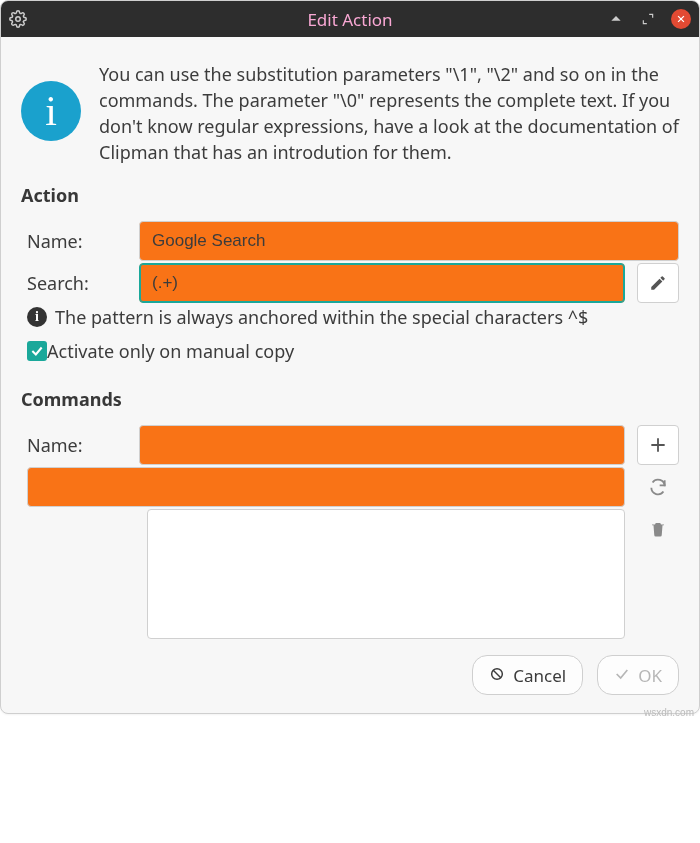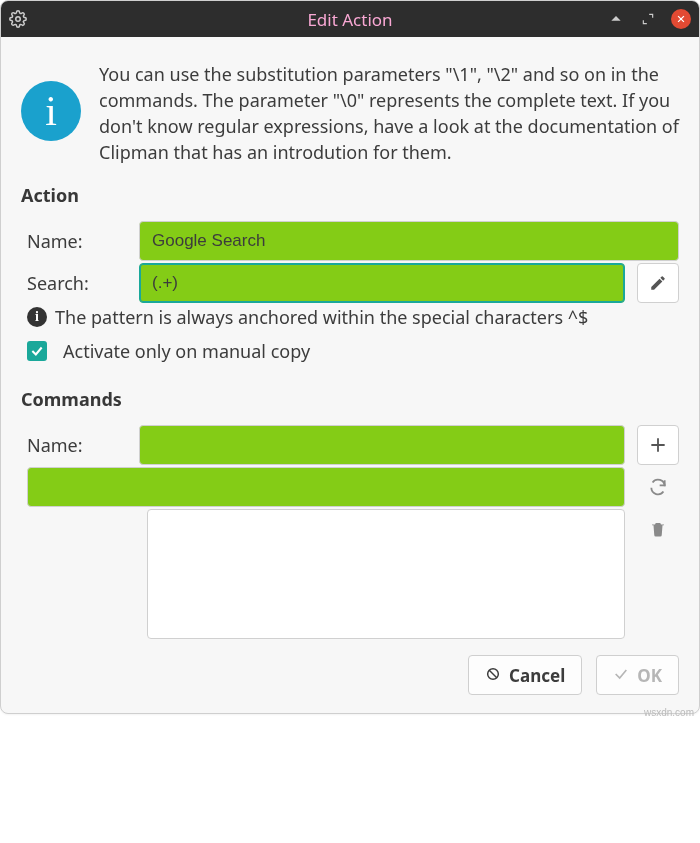--- a/index.html
+++ b/index.html
@@ -56,57 +56,57 @@
     font-size:42px; font-weight:400;
     flex-shrink:0;
     margin-top: 20px;
   }
   .intro-text { font-size:18px; line-height:1.45; color:#3c3c3c; }
   .section-title { font-weight:700; font-size:18px; color:#383838; margin: 8px 0 14px 0; }
   .field-row { display:flex; align-items:center; gap:12px; margin-bottom:2px; padding-left:6px;}
   .field-row label { width:100px; text-align:left; color:#3c3c3c; font-size:18px; }
   .txt {
     flex:1; height:40px; border:1px solid #d0d0d0; border-radius:4px;
-    background:#84cc16; padding:0 12px; font-size:17px; color:#3c3c3c;
+    background:#f97316; padding:0 12px; font-size:17px; color:#3c3c3c;
   }
   .txt.focused { border:1px solid #1aa89a; box-shadow: inset 0 0 0 1px #1aa89a; }
   .icon-btn {
     width:42px; height:40px; border:1px solid #d0d0d0; border-radius:4px;
     background:#fff; display:flex; align-items:center; justify-content:center;
     color:#555;
   }
   .icon-btn.flat { border-color:transparent; background:transparent; color:#8a8a8a; }
   .note { display:flex; align-items:center; gap:8px; font-size:18px; color:#3c3c3c; padding-left:6px; margin-bottom:10px;}
   .note .info-ico {
     width:20px; height:20px; border-radius:50%; background:#333; color:#fff;
     display:inline-flex; align-items:center; justify-content:center;
     font-family: Georgia, serif; font-size:14px; font-weight:bold;
   }
-  .check-row { display:flex; align-items:center; gap:16px; padding-left:6px; margin-bottom:24px; font-size:18px;}
+  .check-row { display:flex; align-items:center; gap:0; padding-left:6px; margin-bottom:24px; font-size:18px;}
   .chk {
     width:20px; height:20px; border-radius:3px; background:#1aa89a;
     display:inline-flex; align-items:center; justify-content:center; color:#fff;
   }
   .chk svg { width:14px; height:14px; }
   .cmd-label { width:120px; }
   .textarea {
     flex:1; height:130px; border:1px solid #d0d0d0; border-radius:4px;
     background:#fff; padding:8px 10px; font-size:16px; resize:none;
   }
   .cmd-side { display:flex; flex-direction:column; gap:0px; width:42px; }
   .cmd-block { display:flex; gap:12px; padding-left:6px; }
   .pad-left { padding-left:126px; }
   .buttons {
     display:flex; justify-content:flex-end; gap:14px;
     padding: 10px 0 0 0; margin-top: 6px;
   }
   .btn {
-    height:40px; padding:0 16px; border:1px solid #cfcfcf; border-radius:4px;
+    height:40px; padding:0 16px; border:1px solid #cfcfcf; border-radius:15px;
     background:#fdfdfd; display:inline-flex; align-items:center; gap:8px;
-    font-size:17px; color:#3c3c3c;font-weight:bold;
+    font-size:17px; color:#3c3c3c;
   }
   .btn.disabled { color:#b6b6b6; }
   .btn .sym { font-size:18px; line-height:1; }
   .watermark {
     position:absolute; right:6px; bottom:2px; font-size:10px; color:#bbb;
     font-family: Liberation Sans, sans-serif;
   }
   .outer { position:relative; width:700px; padding-bottom:6px;}
 </style>
 </head>

